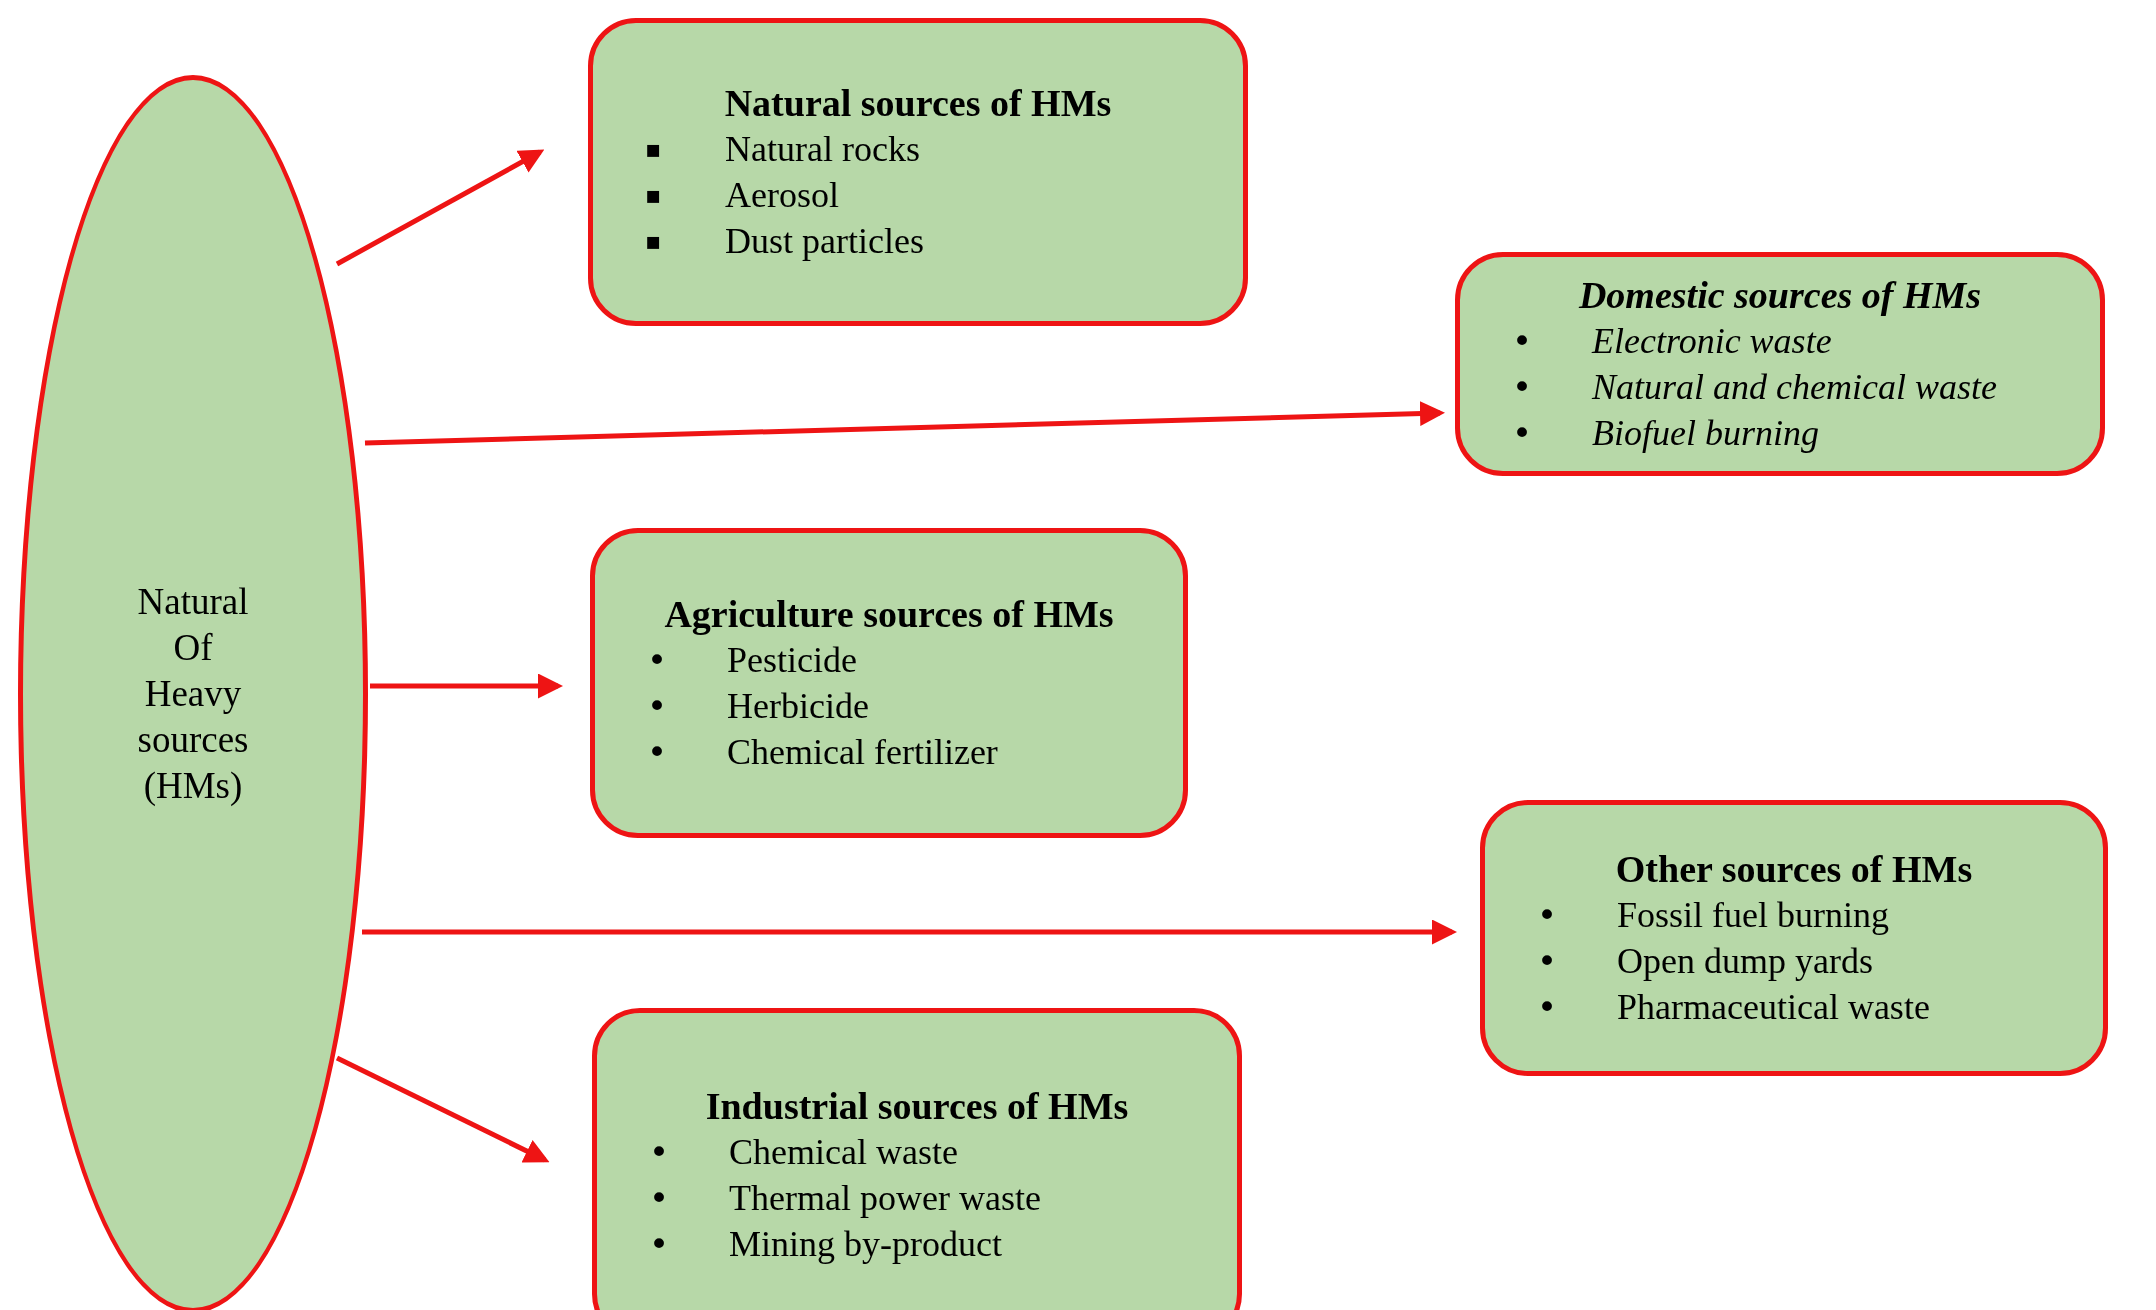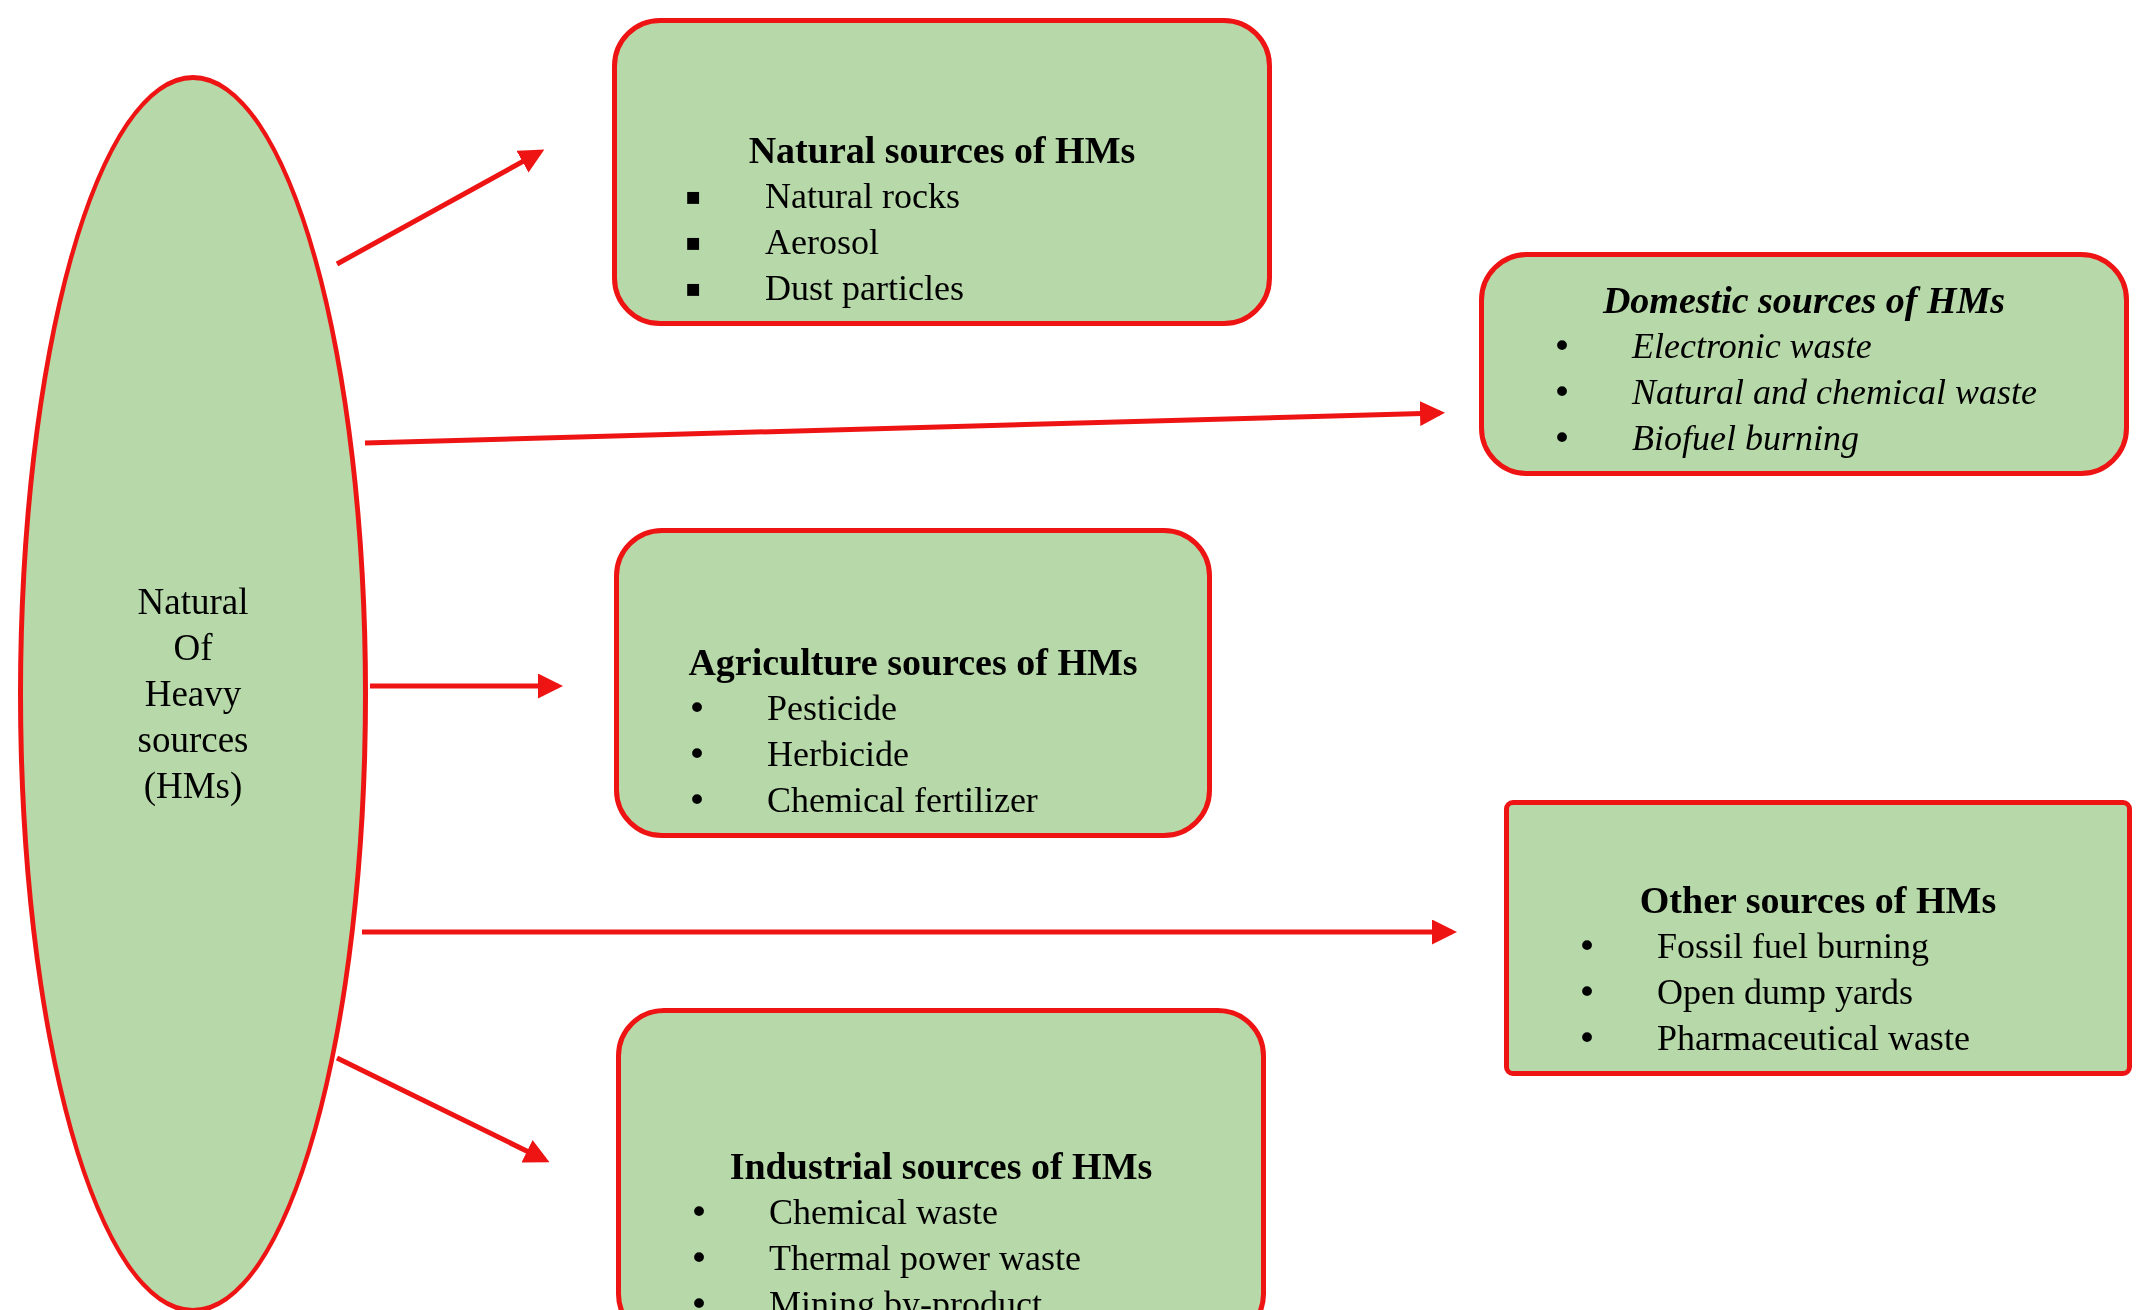--- a/index.html
+++ b/index.html
@@ -29,23 +29,22 @@
     font-size:37px;line-height:46px;
   }
   
   .src-box{
     position:absolute;
     background:var(--box-fill);
     border:5px solid var(--red);
     border-radius:48px;
     box-sizing:border-box;
     display:flex;flex-direction:column;
-    justify-content:flex-end;
-    padding:10px 28px;
-    margin-left:24px;
+    justify-content:center;
+    padding:10px 12px;
   }
   .box-title{
     font-weight:bold;
     font-size:38px;line-height:46px;
     text-align:center;
   }
   .bullet-list{
     list-style:none;margin:0;padding:0;
   }
   .bullet-list li{
@@ -55,21 +54,21 @@
   }
   .marker{
     position:absolute;left:40px;top:0;
     font-family:"DejaVu Sans", sans-serif;
   }
   .marker.square{font-size:24px;}
   .marker.disc{font-size:34px;}
   #box-natural   {left:588px; top:18px;   width:660px;height:308px;}
   #box-domestic  {left:1455px;top:252px;  width:650px;height:224px;font-style:italic;}
   #box-agriculture{left:590px;top:528px;  width:598px;height:310px;}
-  #box-other     {left:1480px;top:800px;  width:628px;height:276px;border-radius:9px;}
+  #box-other     {left:1480px;top:800px;  width:628px;height:276px;}
   #box-industrial{left:592px; top:1008px; width:650px;height:334px;}
   #arrow-layer{
     position:absolute;left:0;top:0;width:2156px;height:1310px;
     pointer-events:none;
   }
 </style>
 </head>
 <body>
 
 <div id="canvas">

